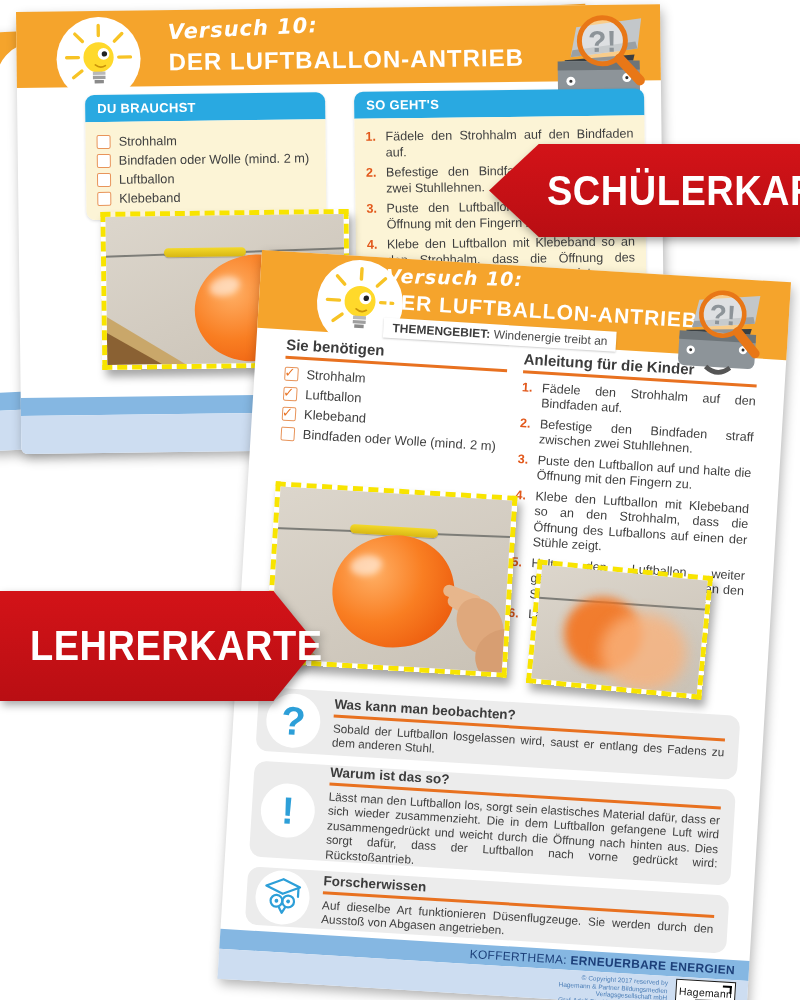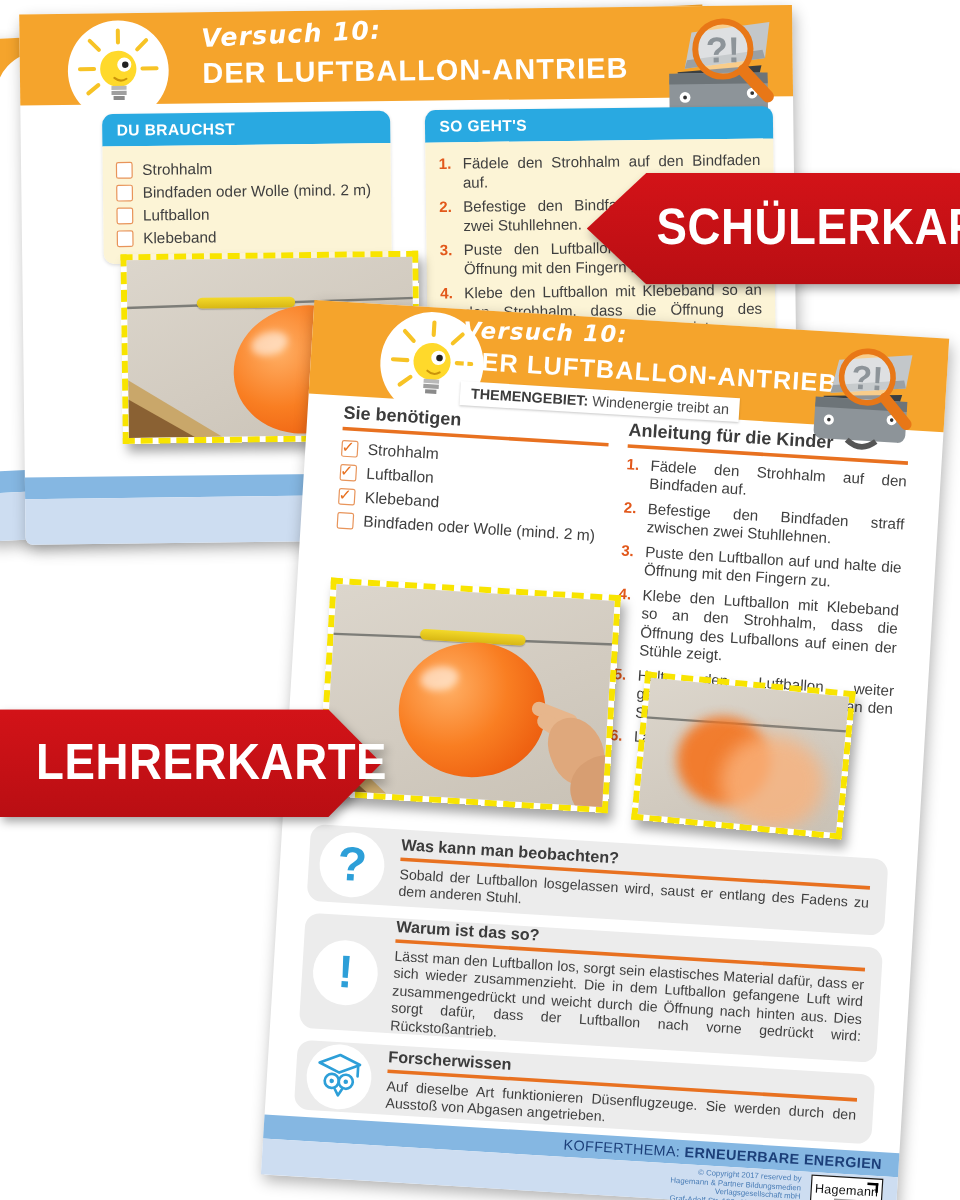--- a/index.html
+++ b/index.html
@@ -121,21 +121,21 @@
   .banner{
     position:absolute;display:flex;align-items:center;
     color:#fff;font-weight:800;font-size:38px;letter-spacing:.5px;
     filter:drop-shadow(2px 4px 4px rgba(0,0,0,.35));
     white-space:nowrap;
   }
   .banner .bn-shape{position:absolute;inset:0;background:linear-gradient(#d31318,#b90e13);}
   .banner span{position:relative;z-index:1;transform:scaleY(1.12);}
   #banner-schueler{left:489px;top:144px;width:311px;height:93px;justify-content:flex-start;padding-left:58px;box-sizing:border-box;}
   #banner-schueler .bn-shape{clip-path:polygon(0 50%,16% 0,100% 0,100% 100%,16% 100%);}
-  #banner-lehrer{left:0;top:591px;width:318px;height:90px;justify-content:flex-start;padding-left:30px;box-sizing:border-box;}
+  #banner-lehrer{left:0;top:591px;width:318px;height:110px;justify-content:flex-start;padding-left:30px;box-sizing:border-box;}
   #banner-lehrer .bn-shape{clip-path:polygon(0 0,86% 0,100% 50%,86% 100%,0 100%);}
 </style>
 </head>
 <body>
 
 <div class="card" id="card3">
   <div class="orange-band"></div>
   <div class="mascot-circle" style="left:28px;top:12px;width:76px;height:76px;"></div>
   <div class="footer-band1" style="bottom:40px;height:18px;top:auto;"></div>
   <div class="footer-band2" style="bottom:0;height:40px;top:auto;"></div>

